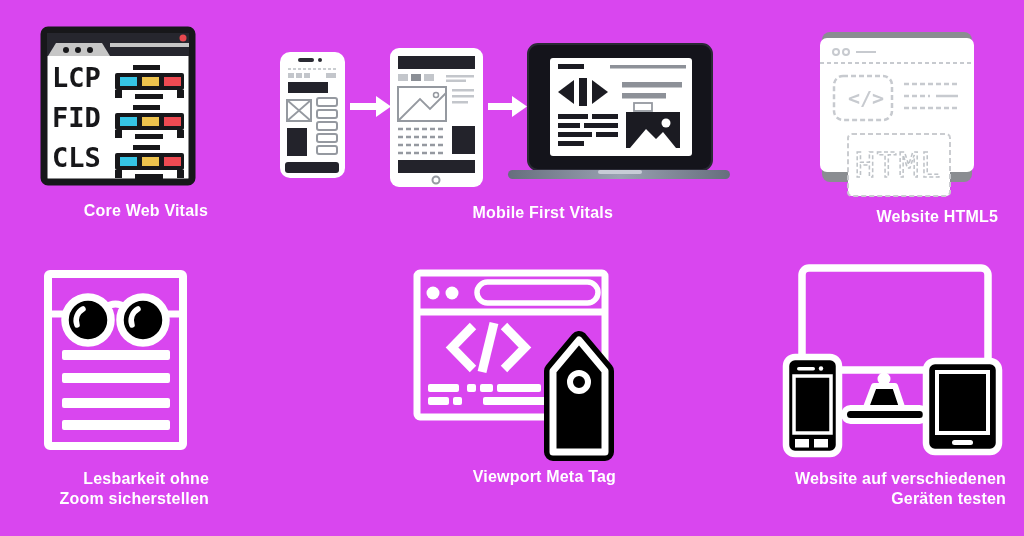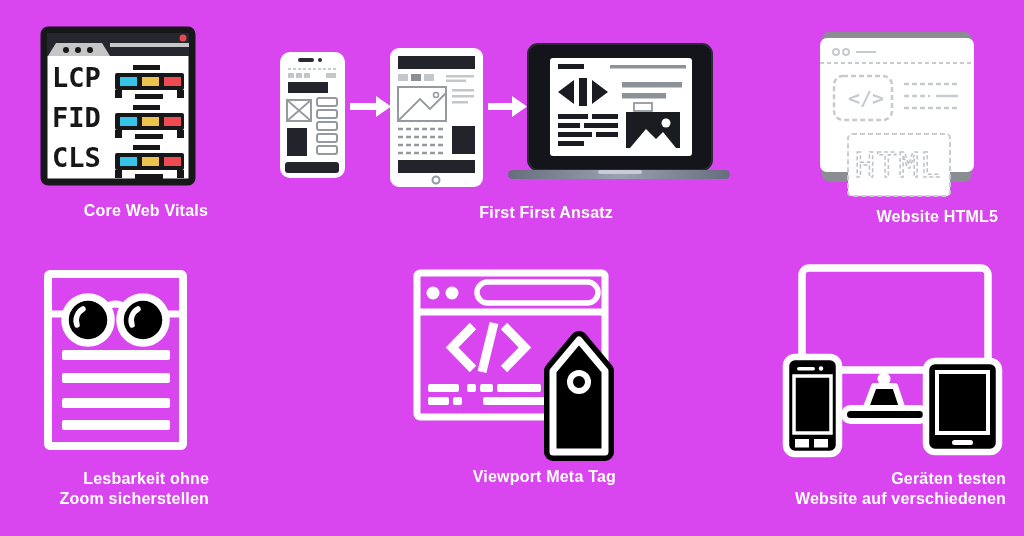--- a/index.html
+++ b/index.html
@@ -161,21 +161,21 @@
             <stop offset="0" stop-color="#666e7d"></stop>
               <stop offset="0.5" stop-color="#9aa2b2"></stop>
               <stop offset="1" stop-color="#666e7d"></stop>
           </linearGradient>
         </defs>
         <rect x="238" y="128" width="222" height="9" rx="4.5" fill="url(#baseGrad)"></rect>
         <rect x="328" y="128" width="44" height="4" rx="2" fill="#c7ccd6"></rect>
       </g>
     </svg>
     <div class="caption" style="left:393px;top:203px;width:220px">
-      <div>First First Ansatz</div>
+      <div>Mobile First Vitals</div>
     </div>
   </div>
 
   
   <div style="display:contents">
     <svg class="icon" style="left:818px;top:30px" width="160" height="172" viewBox="0 0 160 172">
       <rect x="4" y="2" width="150" height="150" rx="8" fill="#8a8d91"></rect>
       <rect x="2" y="8" width="154" height="134" rx="7" fill="#ffffff"></rect>
       <circle cx="18" cy="22" r="3" fill="none" stroke="#c7cacf" stroke-width="2"></circle>
       <circle cx="28" cy="22" r="3" fill="none" stroke="#c7cacf" stroke-width="2"></circle>
@@ -271,18 +271,18 @@
         <rect x="15" y="181" width="14" height="8.5" fill="#ffffff"></rect>
         <rect x="34" y="181" width="14" height="8.5" fill="#ffffff"></rect>
       </g>
       <g>
         <rect x="146" y="103" width="73" height="91" rx="9" fill="#000000" stroke="#ffffff" stroke-width="6.5"></rect>
         <rect x="157" y="114" width="51" height="61" fill="none" stroke="#ffffff" stroke-width="4"></rect>
         <rect x="172" y="182" width="21" height="5" rx="2.5" fill="#ffffff"></rect>
       </g>
     </svg>
     <div class="caption" style="left:776px;top:469px;width:230px">
+      <div>Website auf verschiedenen</div>
       <div>Geräten testen</div>
-      <div>Website auf verschiedenen</div>
     </div>
   </div>
 
 </div>
 
 </body></html>

